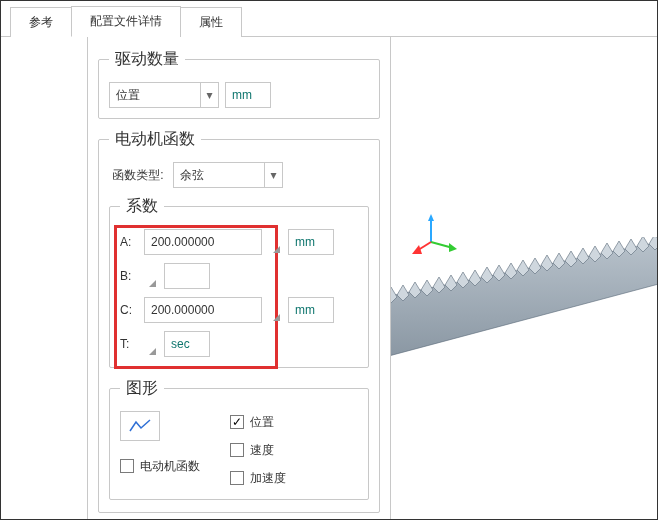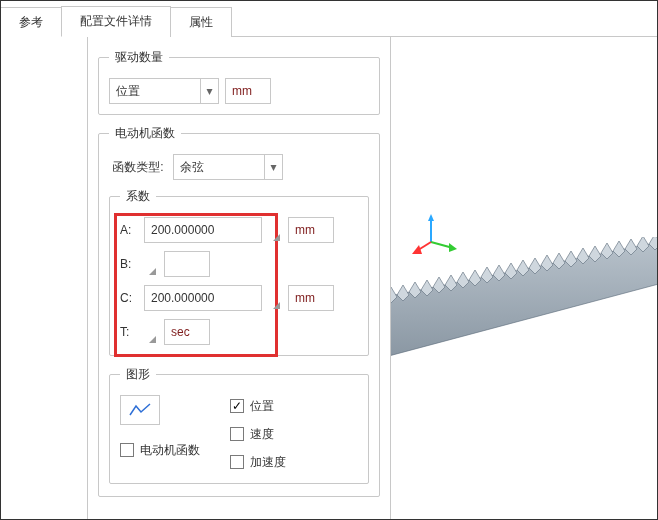--- a/index.html
+++ b/index.html
@@ -12,20 +12,21 @@
     width: 658px;
     height: 520px;
     overflow: hidden;
     border: 1px solid #333;
   }
   .tab-strip {
     display: flex;
     align-items: flex-end;
     height: 36px;
     border-bottom: 1px solid #c8c8c8;
+    padding-left: 10px;
   }
   .tab {
     border: 1px solid #c8c8c8;
     border-bottom: none;
     padding: 6px 18px;
     margin-right: 0;
     margin-left: -1px;
     background: #fff;
     position: relative;
     top: 1px;
@@ -59,40 +60,40 @@
   }
   fieldset.group {
     border: 1px solid #c8c8c8;
     border-radius: 2px;
     margin: 0 0 10px 0;
     padding: 12px 10px 10px 10px;
   }
   fieldset.group > legend {
     padding: 0 6px;
     color: #333;
-    font-size: 12px;
+    font-size: 16px;
   }
   .row { display: flex; align-items: center; gap: 6px; margin-bottom: 8px; }
   .row:last-child { margin-bottom: 0; }
   .lbl { width: 58px; text-align: center; }
   .lbl.short { width: 18px; text-align: left; }
   .dropdown {
     display: flex; align-items: center; height: 26px;
     border: 1px solid #c8c8c8; background: #fff;
   }
   .dropdown .dd-text { flex: 1; padding: 0 6px; }
   .dropdown .dd-arrow {
     width: 18px; height: 100%; border-left: 1px solid #c8c8c8;
     display: flex; align-items: center; justify-content: center;
     color: #666;
   }
   .unit-box {
     width: 46px; height: 26px; border: 1px solid #c8c8c8;
     display: flex; align-items: center; padding: 0 6px;
-    background: #fff; color: #7f1d1d;
+    background: #fff; color: #0f766e;
   }
   .text-input {
     height: 26px; border: 1px solid #c8c8c8; background: #fff;
     padding: 0 6px; font-family: inherit; font-size: 12px;
     width: 118px;
     display: flex; align-items: center; text-align: center;
   }
   .spin-handle {
     width: 14px; height: 26px; border: none;
     position: relative;

